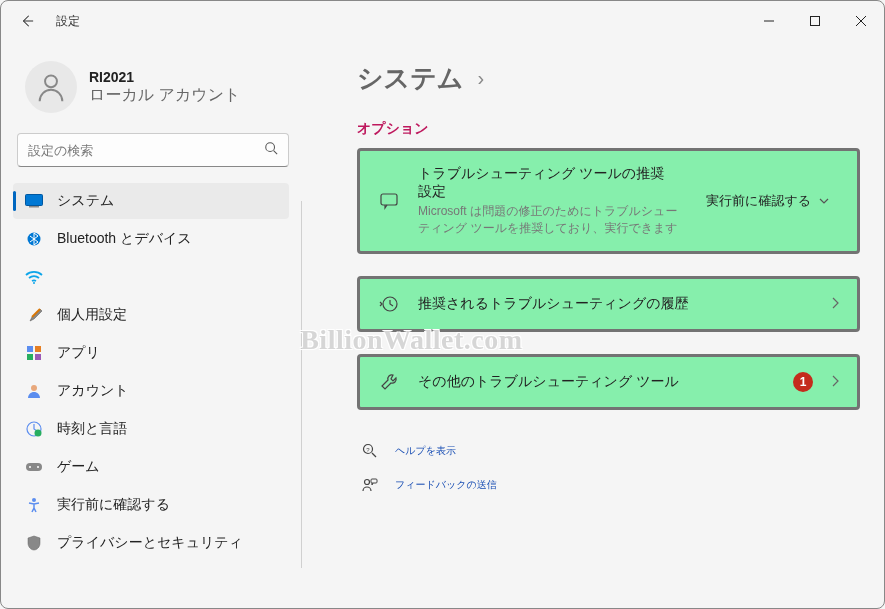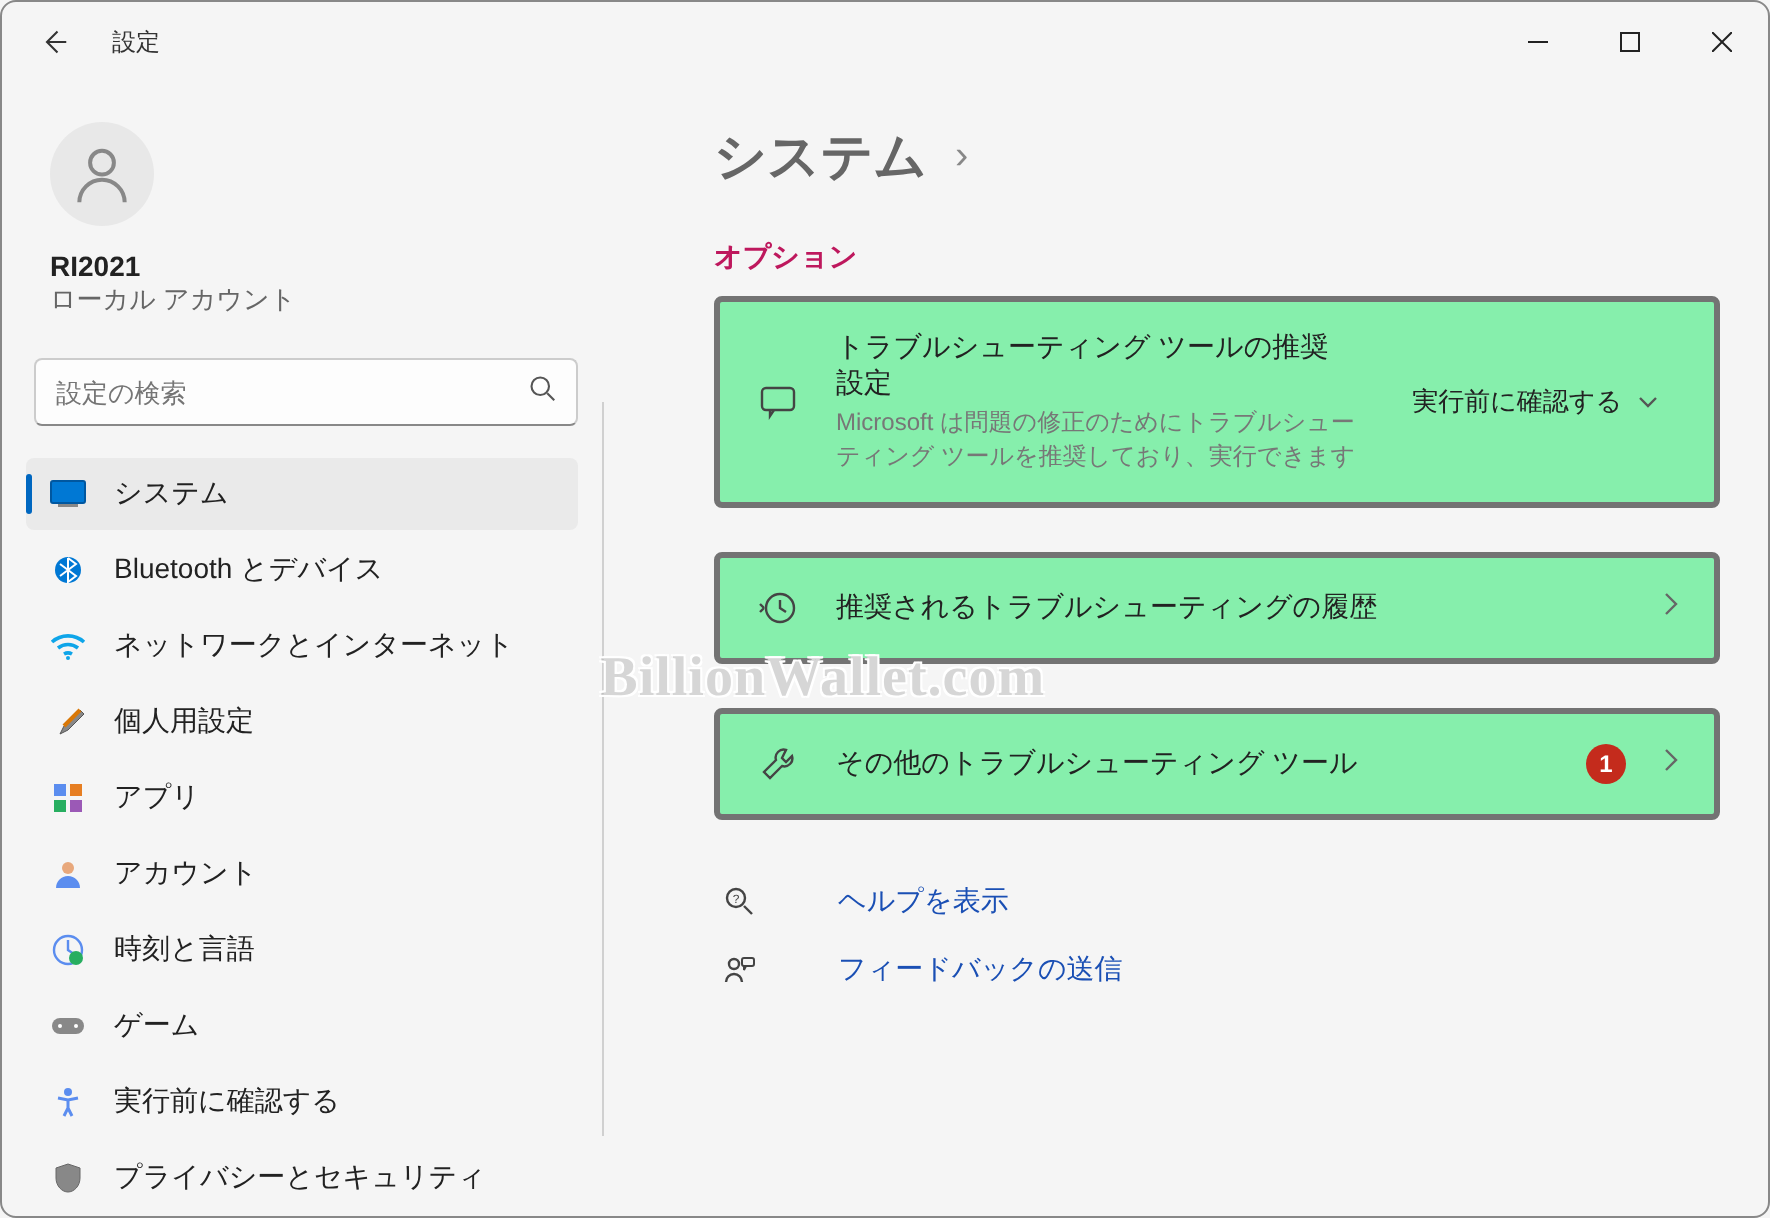--- a/index.html
+++ b/index.html
@@ -6,25 +6,25 @@
 body { background: #f5f5f5; width: 885px; height: 609px; overflow: hidden; position: relative; border: 1px solid #888; border-radius: 8px;}
 .titlebar { height: 40px; display: flex; align-items: center; justify-content: space-between; padding: 0 0 0 16px; }
 .titlebar-left { display: flex; align-items: center; gap: 19px; }
 .back-btn { width: 20px; height: 20px; display: flex; align-items: center; justify-content: center; cursor: pointer; }
 .title { font-size: 12px; color: #333; }
 .window-controls { display: flex; }
 .window-btn { width: 46px; height: 32px; display: flex; align-items: center; justify-content: center; cursor: pointer; }
 
 .content { display: flex; height: calc(100% - 40px); }
 .sidebar { width: 300px; padding: 12px 0 0 12px; overflow-y: auto; }
-.user-block { display: flex; gap: 12px; padding: 8px 12px 20px 12px; flex-direction: column; }
+.user-block { display: flex; align-items: center; gap: 12px; padding: 8px 12px 20px 12px; }
 .avatar { width: 52px; height: 52px; border-radius: 50%; background: #e8e8e8; display: flex; align-items: center; justify-content: center; }
 .user-info { display: flex; flex-direction: column; }
 .user-name { font-size: 14px; font-weight: 600; color: #222; }
-.user-sub { font-size: 13px; color: #666; }
+.user-sub { font-size: 16px; color: #666; }
 
 .search-box { margin: 0 12px 16px 4px; height: 34px; background: #fdfdfd; border: 1px solid #ccc; border-bottom: 1.5px solid #888; border-radius: 4px; display: flex; align-items: center; padding: 0 10px; }
 .search-box input { flex: 1; border: none; outline: none; background: transparent; font-size: 13px; color: #666; }
 .search-icon { color: #555; }
 
 .nav { list-style: none; padding-right: 12px; }
 .nav-item { display: flex; align-items: center; gap: 14px; padding: 9px 12px; border-radius: 4px; cursor: pointer; font-size: 14px; color: #222; position: relative; margin-bottom: 2px;}
 .nav-item.active { background: #eaeaea; }
 .nav-item.active::before { content: ""; position: absolute; left: 0; top: 8px; bottom: 8px; width: 3px; background: #0067c0; border-radius: 2px; }
 .nav-icon { width: 18px; height: 18px; display: flex; align-items: center; justify-content: center; flex-shrink: 0; }
@@ -45,21 +45,21 @@
 .card-sub { font-size: 12px; color: #777; margin-top: 2px; line-height: 1.4; }
 .dropdown-btn { font-size: 13px; color: #222; padding: 6px 10px; border: none; border-radius: 4px; display: flex; align-items: center; gap: 8px; cursor: pointer; }
 .badge { width: 20px; height: 20px; border-radius: 50%; background: #c42b1c; color: #fff; font-size: 12px; font-weight: 600; display: flex; align-items: center; justify-content: center; }
 .chevron { color: #666; }
 
 .gap { height: 16px; }
 
 .links { margin-top: 24px; }
 .link-item { display: flex; align-items: center; gap: 16px; padding: 8px 4px; cursor: pointer; }
 .link-icon { width: 18px; height: 18px; display: flex; align-items: center; justify-content: center; color: #444; }
-.link-text { font-size: 14px; color: #1a4fb4; margin-left: 24px; }
+.link-text { font-size: 10px; color: #1a4fb4; }
 
 .watermark { position: absolute; left: 50%; top: 50%; transform: translate(-64%, 58%); font-size: 28px; font-weight: 700; color: rgba(180,180,180,0.55); text-shadow: 1px 1px 0 #fff, -1px -1px 0 #fff, 1px -1px 0 #fff, -1px 1px 0 #fff; pointer-events: none; font-family: Georgia, serif; letter-spacing: 0.5px; }
 </style>
 </head>
 <body>
 
 <div class="titlebar">
   <div class="titlebar-left">
     <div class="back-btn">
       <svg width="14" height="14" viewBox="0 0 16 16">
@@ -131,21 +131,20 @@
           </span>
         <span>Bluetooth とデバイス</span>
       </li>
       <li class="nav-item">
         <span class="nav-icon">
             <svg width="18" height="14" viewBox="0 0 18 14">
               <path d="M1 5a12 12 0 0116 0M4 8a8 8 0 0110 0M7 11a4 4 0 014 0" stroke="#0ea5e9" stroke-width="1.8" fill="none"></path>
               <circle cx="9" cy="13" r="1" fill="#0ea5e9"></circle>
             </svg>
           </span>
-        <span>ネットワークとインターネット</span>
       </li>
       <li class="nav-item">
         <span class="nav-icon">
             <svg width="16" height="16" viewBox="0 0 16 16">
               <path d="M14 2l-8 8-2 4 4-2 8-8z" fill="#888" stroke="#555" stroke-width="0.5"></path>
               <path d="M14 2l-8 8" stroke="#d97706" stroke-width="2"></path>
             </svg>
           </span>
         <span>個人用設定</span>
       </li>

